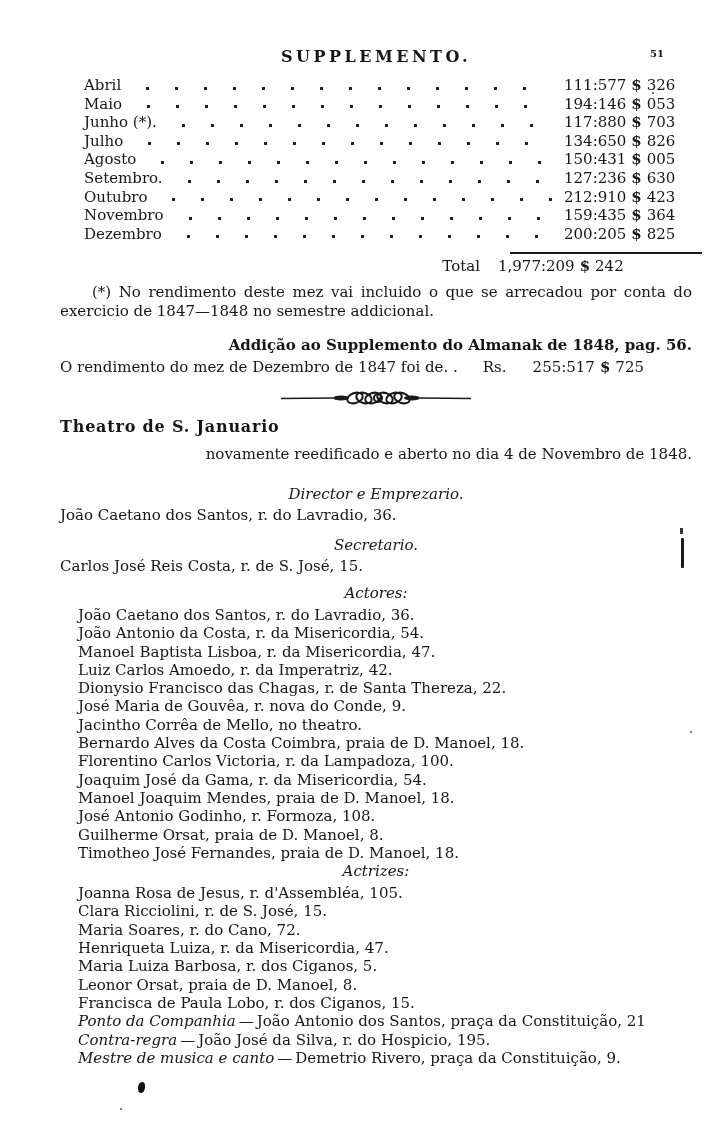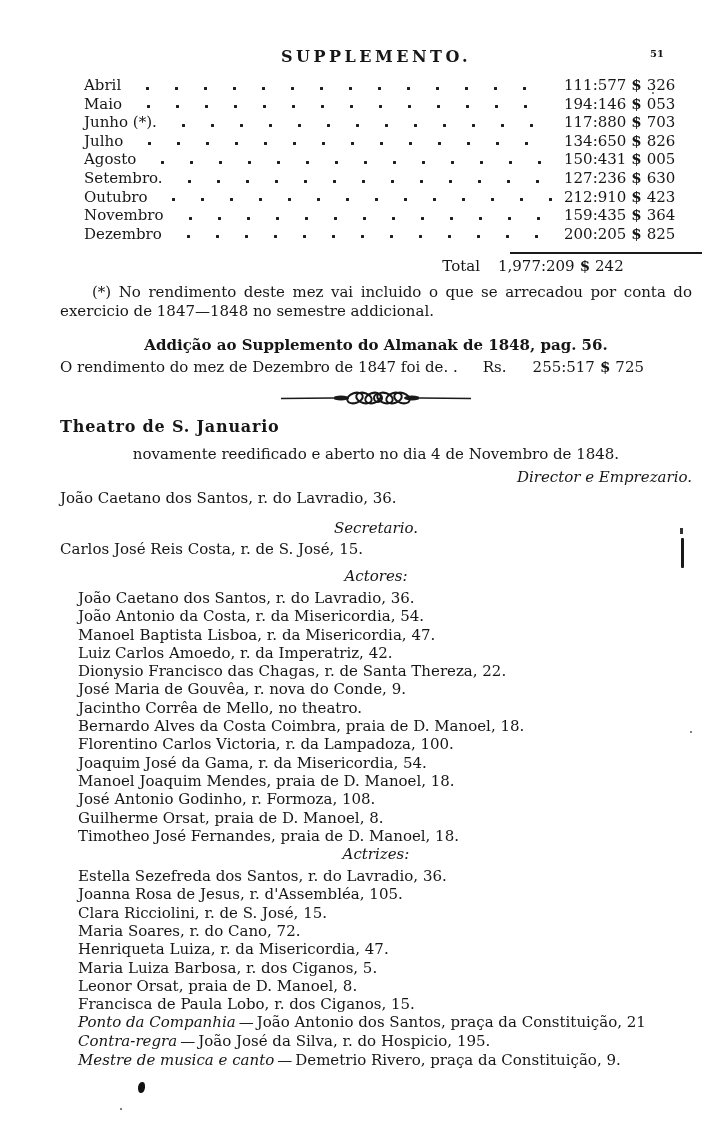--- a/index.html
+++ b/index.html
@@ -28,35 +28,35 @@
   .val { flex:none; width:128px; display:flex; align-items:baseline; }
   .cifrao { font-weight:bold; padding:0 5px; }
 
   .total-rule { width:192px; margin:9px -10px 0 auto; border-top:2px solid #1a1a1a; }
   .total-row { display:flex; justify-content:flex-end; align-items:flex-end; margin-top:3px; }
   .total-label { margin-right:18px; }
   .total-val { width:150px; display:flex; align-items:baseline; margin-right:44px; }
 
   
   .footnote { margin-top:8px; line-height:18.8px; text-indent:32px; text-align:justify; }
-  .addition-heading { margin-top:5px; text-align:center; font-weight:bold; }
+  .addition-heading { margin-top:5px; text-align:right; font-weight:bold; }
   .dec-line { margin-top:4px; display:flex; align-items:baseline; }
   .dec-label { flex:none; }
   .dec-spacer { flex:1; }
   .dec-currency { flex:none; margin-right:26px; }
   .dec-val { flex:none; display:flex; align-items:baseline; margin-right:48px; }
 
   
   .divider-wrap { margin-top:12px; text-align:center; height:20px; }
 
   
   .theatre-title { margin-top:9px; text-align:left; font-weight:bold; font-size:16px; letter-spacing:0.8px; }
-  .subtitle { margin-top:9px; text-align:center; }
+  .subtitle { margin-top:9px; text-align:right; }
   .role-heading { text-align:center; font-style:italic; }
-  .rh-director { margin-top:5px;text-align:right; }
+  .rh-director { margin-top:22px; }
   .rh-secretary { margin-top:11px; }
   .rh-actors { margin-top:8px; }
   .rh-actresses { margin-top:0px; }
   .person-line { margin-top:3px; line-height:19px; }
   .name-list { margin:4px 0 0 0; padding:0 0 0 18px; list-style:none; }
   .name-list li { line-height:18.3px; }
   .staff { margin-top:0; padding-left:18px; }
   .staff-line { line-height:18.6px; }
   .staff-role { font-style:italic; }
   .staff-dash { padding:0 3px; }
@@ -252,21 +252,20 @@
       <li>José Antonio Godinho, r. Formoza, 108.</li>
 
       <li>Guilherme Orsat, praia de D. Manoel, 8.</li>
 
       <li>Timotheo José Fernandes, praia de D. Manoel, 18.</li>
     </ul>
 
   <div class="role-heading rh-actresses">Actrizes:</div>
   <ul class="name-list">
 
-      <li>Estella Sezefreda dos Santos, r. do Lavradio, 36.</li>
 
       <li>Joanna Rosa de Jesus, r. d'Assembléa, 105.</li>
 
       <li>Clara Ricciolini, r. de S. José, 15.</li>
 
       <li>Maria Soares, r. do Cano, 72.</li>
 
       <li>Henriqueta Luiza, r. da Misericordia, 47.</li>
 
       <li>Maria Luiza Barbosa, r. dos Ciganos, 5.</li>

